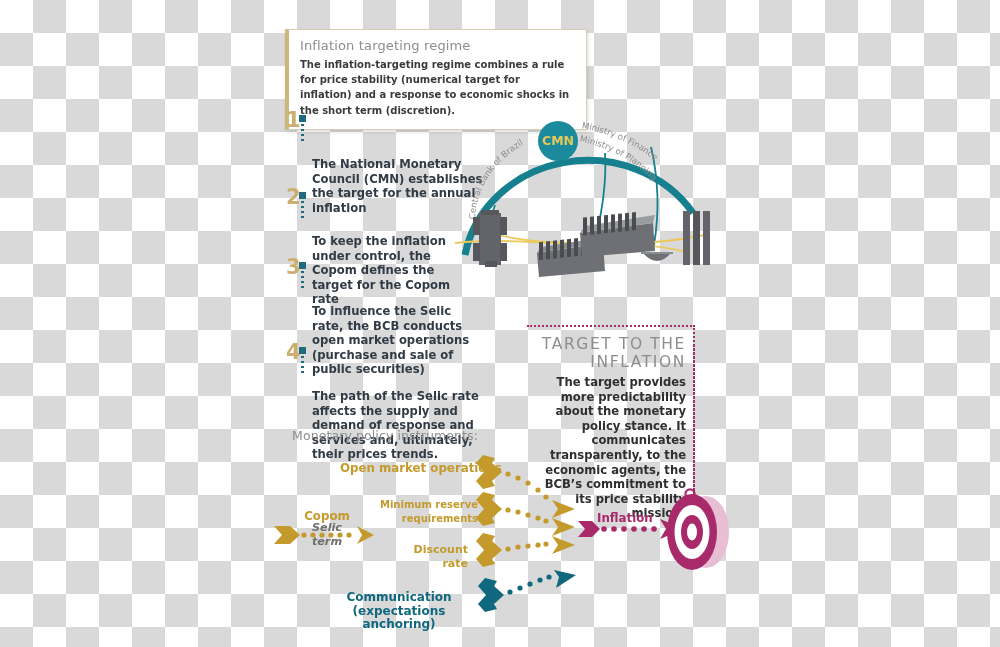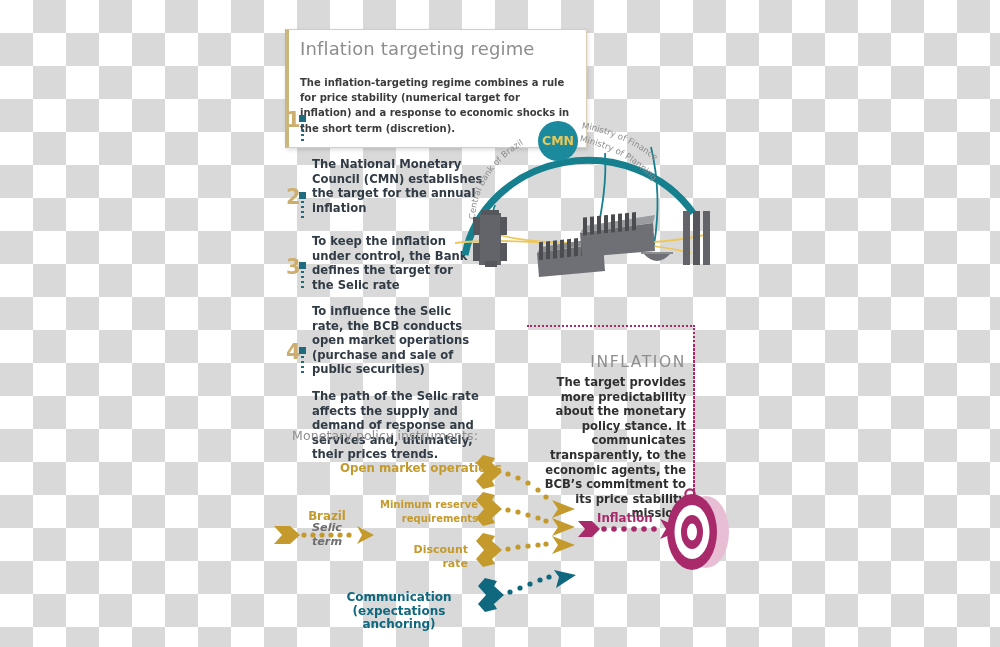--- a/index.html
+++ b/index.html
@@ -19,22 +19,22 @@
   #intro-box{
     position:absolute;left:285px;top:29px;width:302px;
     background:#ffffff;
     border:1px solid #d9cdb4;
     border-left:4px solid #cbb77e;
     box-shadow:1px 2px 4px rgba(0,0,0,.13);
     padding:8px 12px 11px 11px;
     box-sizing:border-box;
   }
   #intro-title{
-    font-size:18px;color:#8d8d8d;letter-spacing:.15px;
-    margin-bottom:16px;font-weight:400;
+    font-size:13px;color:#8d8d8d;letter-spacing:.15px;
+    margin-bottom:4px;font-weight:400;
   }
   #intro-body{
     font-size:10px;color:#3b3b3b;line-height:15.2px;font-weight:600;
   }
   #intro-tail{
     position:absolute;left:285px;top:104px;width:4px;height:16px;background:#cbb77e;
   }
 
   
   .step{position:absolute;display:flex;align-items:flex-start;}
@@ -122,21 +122,21 @@
     </div>
     <div class="step-text">The National Monetary Council (CMN) establishes the target for the annual inflation</div>
   </div>
 
   <div class="step" id="step2">
     <div class="step-num">2</div>
     <div class="step-marker">
       <div class="sq"></div>
         <div class="dots"></div>
     </div>
-    <div class="step-text">To keep the inflation under control, the Bank defines the target for the Selic rate</div>
+    <div class="step-text">To keep the inflation under control, the Copom defines the target for the Copom rate</div>
   </div>
 
   <div class="step" id="step3">
     <div class="step-num">3</div>
     <div class="step-marker">
       <div class="sq"></div>
         <div class="dots"></div>
     </div>
     <div class="step-text">To influence the Selic rate, the BCB conducts open market operations (purchase and sale of public securities)</div>
   </div>
@@ -225,21 +225,21 @@
 
     <g>
       <rect x="228" y="116" width="7" height="54" fill="#62646a"></rect>
       <rect x="238" y="116" width="7" height="54" fill="#55575c"></rect>
       <rect x="248" y="116" width="7" height="54" fill="#62646a"></rect>
     </g>
   </svg>
 
   <div id="target-panel">
     <div id="target-heading">
-      <br>
+      <span>TARGET TO THE</span><br>
       <span>INFLATION</span>
     </div>
     <div id="target-body">The target provides more predictability about the monetary policy stance. It communicates transparently, to the economic agents, the BCB’s commitment to its price stability mission.</div>
   </div>
   <div id="target-connector"></div>
 
   <div id="instruments-caption">Monetary policy instruments:</div>
 
   <div class="flow-label gold" id="lbl-open">Open market operations</div>
 
@@ -248,21 +248,21 @@
   </div>
 
   <div class="flow-label gold" id="lbl-discount">
     Discount<br>rate
   </div>
 
   <div class="flow-label teal" id="lbl-comm">
     Communication<br>(expectations anchoring)
   </div>
 
-  <div class="flow-label gold" id="lbl-copom">Brazil</div>
+  <div class="flow-label gold" id="lbl-copom">Copom</div>
   <div class="flow-label gray-it" id="lbl-selic">Selic term</div>
   <div class="flow-label magenta" id="lbl-inflation">Inflation</div>
 
   <svg id="flow-svg" viewBox="0 0 1000 647">
     <defs>
 
       <g id="dart-gold">
         <path d="M 0 0 L 16 0 L 26 9 L 16 18 L 0 18 L 8 9 Z" fill="#c49a2c"></path>
         <path d="M 22 5 L 34 9 L 22 13 Z" fill="#c49a2c"></path>
       </g>

